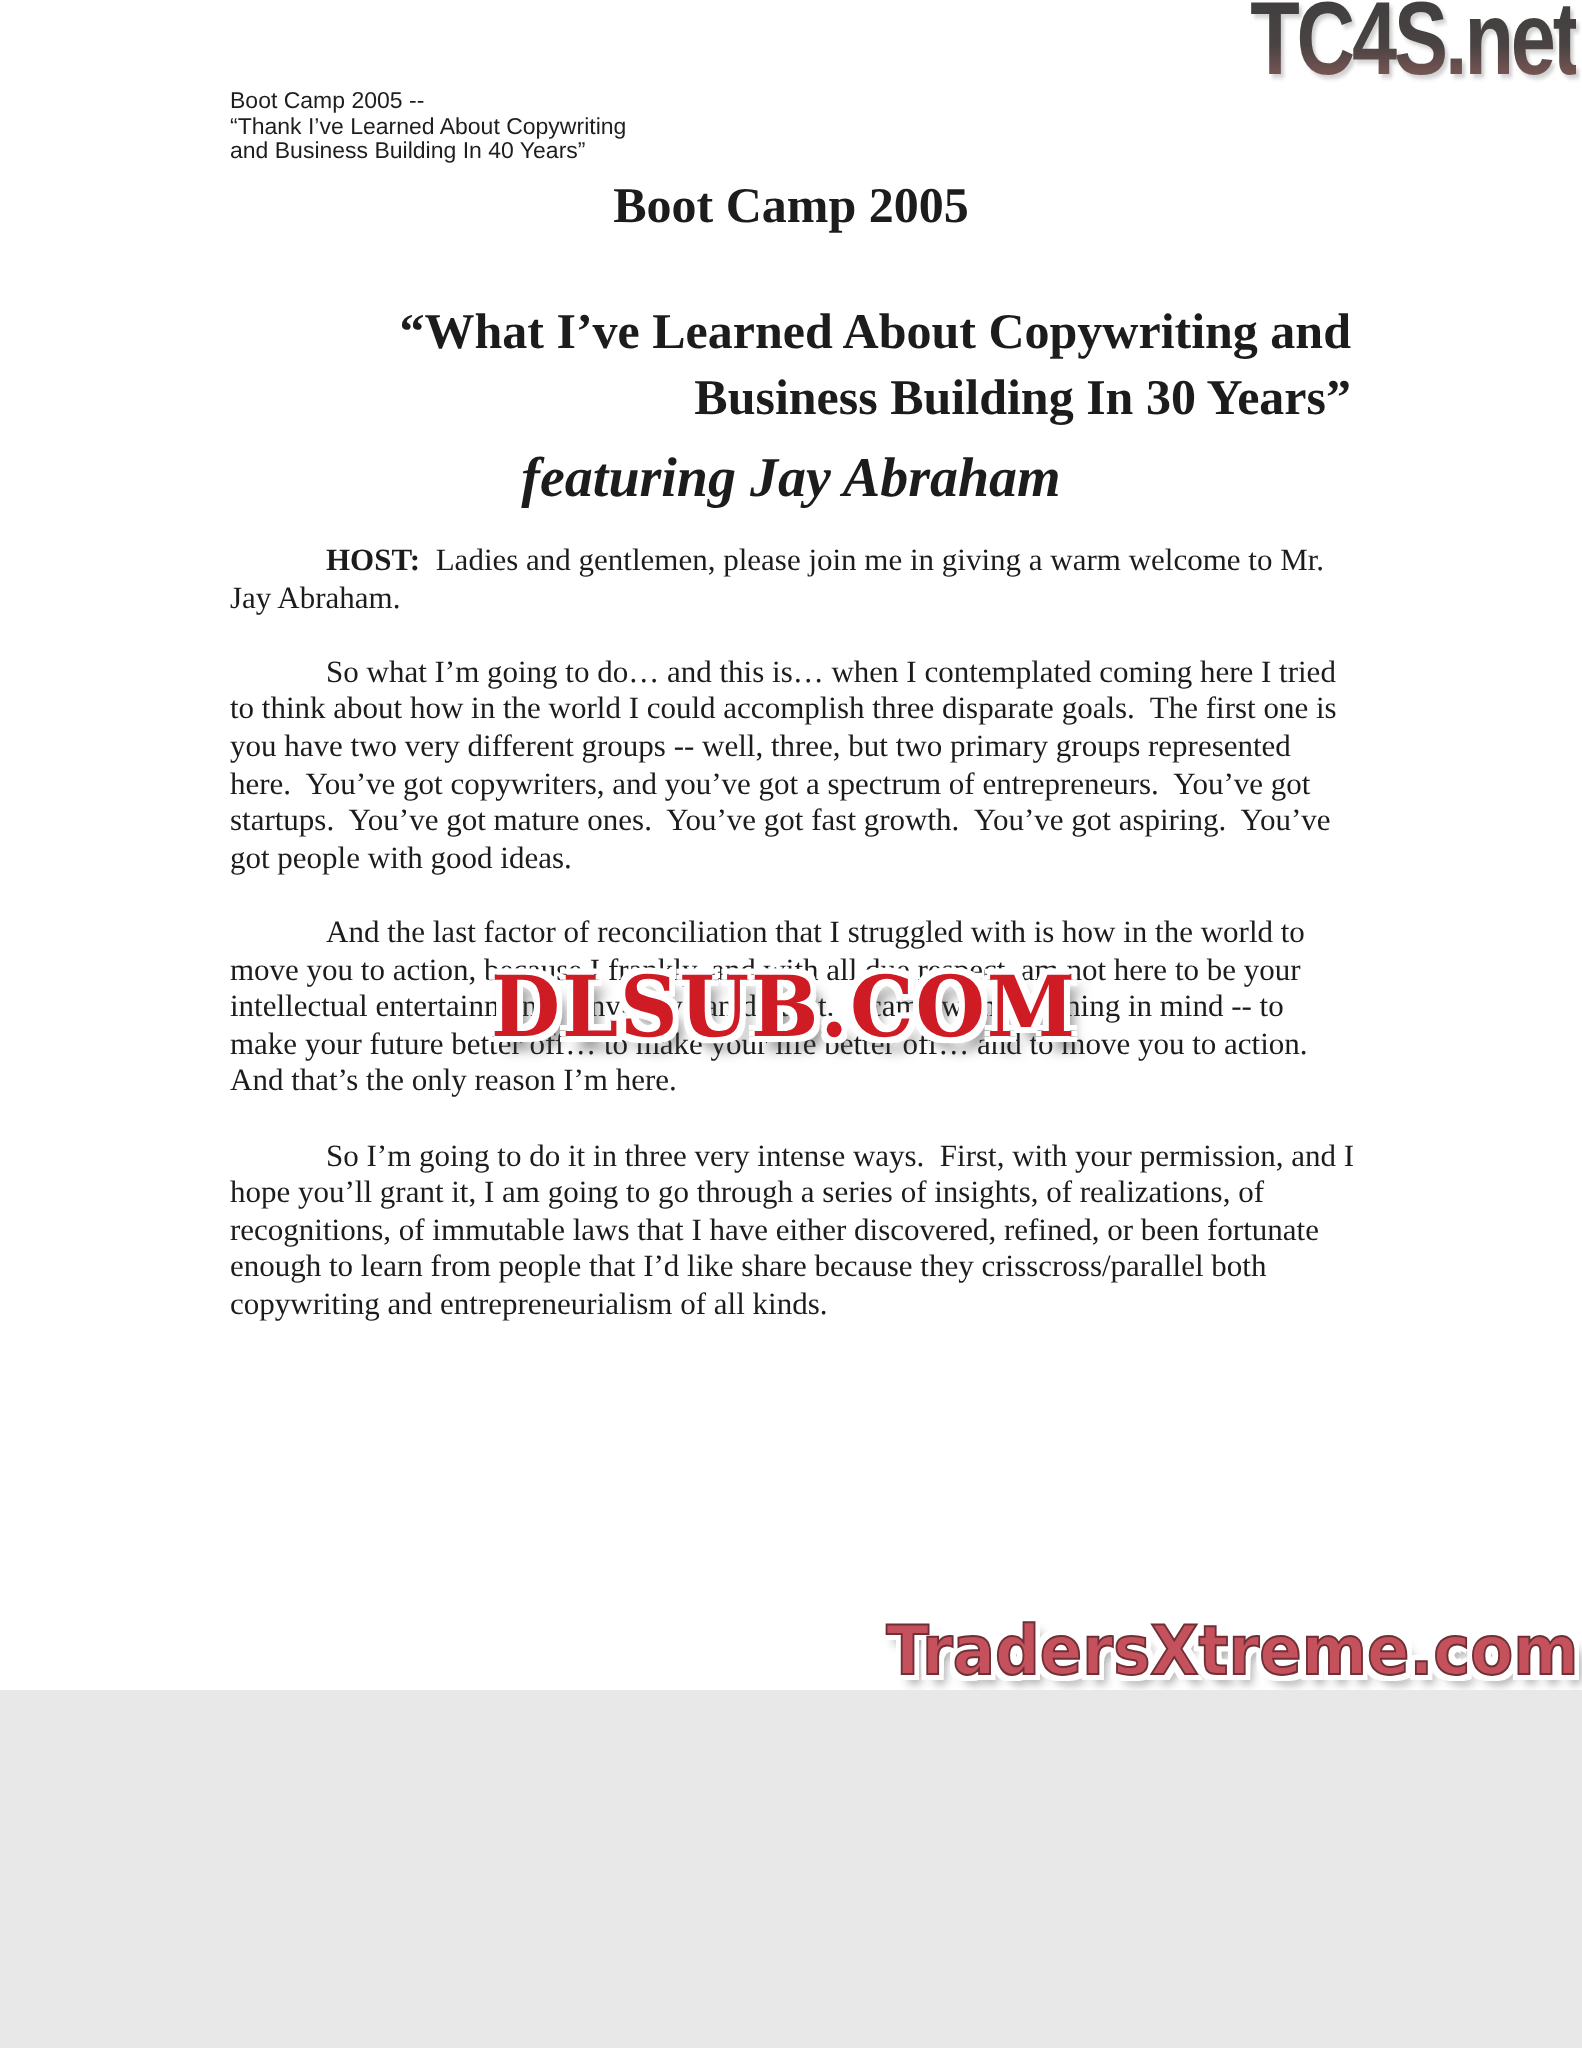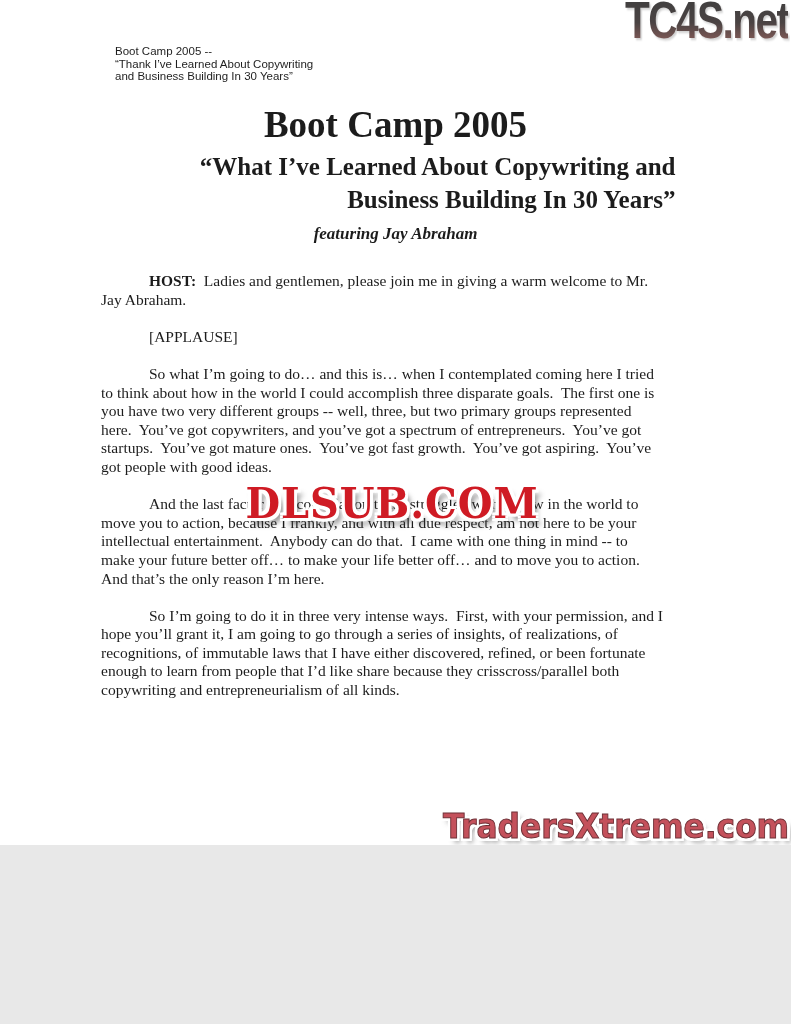--- a/index.html
+++ b/index.html
@@ -41,54 +41,54 @@
     background: linear-gradient(180deg, #3e3e3e 0%, #4a4343 55%, #8f605c 100%);
     -webkit-background-clip: text;
     background-clip: text;
     color: transparent;
     filter: drop-shadow(2px 2px 1px rgba(0,0,0,0.18));
   }
 
   
   .doc-title {
     position: absolute;
-    top: 103px;
+    top: 90px;
     left: 0; right: 0;
     margin: 0;
     text-align: center;
-    font-size: 37px;
+    font-size: 25px;
     font-weight: bold;
   }
   .doc-subtitle {
     position: absolute;
     top: 150px;
     left: 50%;
     transform: translateX(-50%);
     width: 560px;
     margin: 0;
     text-align: right;
     font-size: 25px;
     line-height: 33px;
     font-weight: bold;
   }
   .doc-featuring {
     position: absolute;
     top: 224px;
     left: 0; right: 0;
     margin: 0;
     text-align: center;
-    font-size: 17px;
+    font-size: 28px;
     font-weight: bold;
     font-style: italic;
   }
 
   
   .transcript {
     position: absolute;
-    left: 101px;
+    left: 115px;
     top: 272px;
     width: 563px;
     font-size: 15.5px;
     line-height: 18.6px;
     font-family: Liberation Serif, serif;
   }
   .transcript p {
     margin: 0 0 18.6px 0;
     text-indent: 48px;
     white-space: pre-wrap;
@@ -153,32 +153,31 @@
   }
 </style>
 </head>
 <body>
 
 <div class="page">
 
   <div class="running-header">
     <div>Boot Camp 2005 --</div>
     <div>“Thank I’ve Learned About Copywriting</div>
-    <div>and Business Building In 30 Years”</div>
+    <div>and Business Building In 40 Years”</div>
   </div>
 
   <div class="wm-tc4s">TC4S.net</div>
 
   <h1 class="doc-title">Boot Camp 2005</h1>
   <h2 class="doc-subtitle">“What I’ve Learned About Copywriting and Business Building In 30 Years”</h2>
   <h3 class="doc-featuring">featuring Jay Abraham</h3>
 
   <div class="transcript">
       <p><b>HOST:</b>  Ladies and gentlemen, please join me in giving a warm welcome to Mr. Jay Abraham.</p>
-      <p>[APPLAUSE]</p>
       <p>So what I’m going to do… and this is… when I contemplated coming here I tried to think about how in the world I could accomplish three disparate goals.  The first one is you have two very different groups -- well, three, but two primary groups represented here.  You’ve got copywriters, and you’ve got a spectrum of entrepreneurs.  You’ve got startups.  You’ve got mature ones.  You’ve got fast growth.  You’ve got aspiring.  You’ve got people with good ideas.</p>
       <p>And the last factor of reconciliation that I struggled with is how in the world to move you to action, because I frankly, and with all due respect, am not here to be your intellectual entertainment.  Anybody can do that.  I came with one thing in mind -- to make your future better off… to make your life better off… and to move you to action.  And that’s the only reason I’m here.</p>
       <p>So I’m going to do it in three very intense ways.  First, with your permission, and I hope you’ll grant it, I am going to go through a series of insights, of realizations, of recognitions, of immutable laws that I have either discovered, refined, or been fortunate enough to learn from people that I’d like share because they crisscross/parallel both copywriting and entrepreneurialism of all kinds.</p>
     </div>
 
   <div class="wm-dlsub">DLSUB.COM</div>
 
   <div class="footer">
     <span class="f-left">© 2006 All Rights Reserved</span>
     <span class="f-center">1</span>

